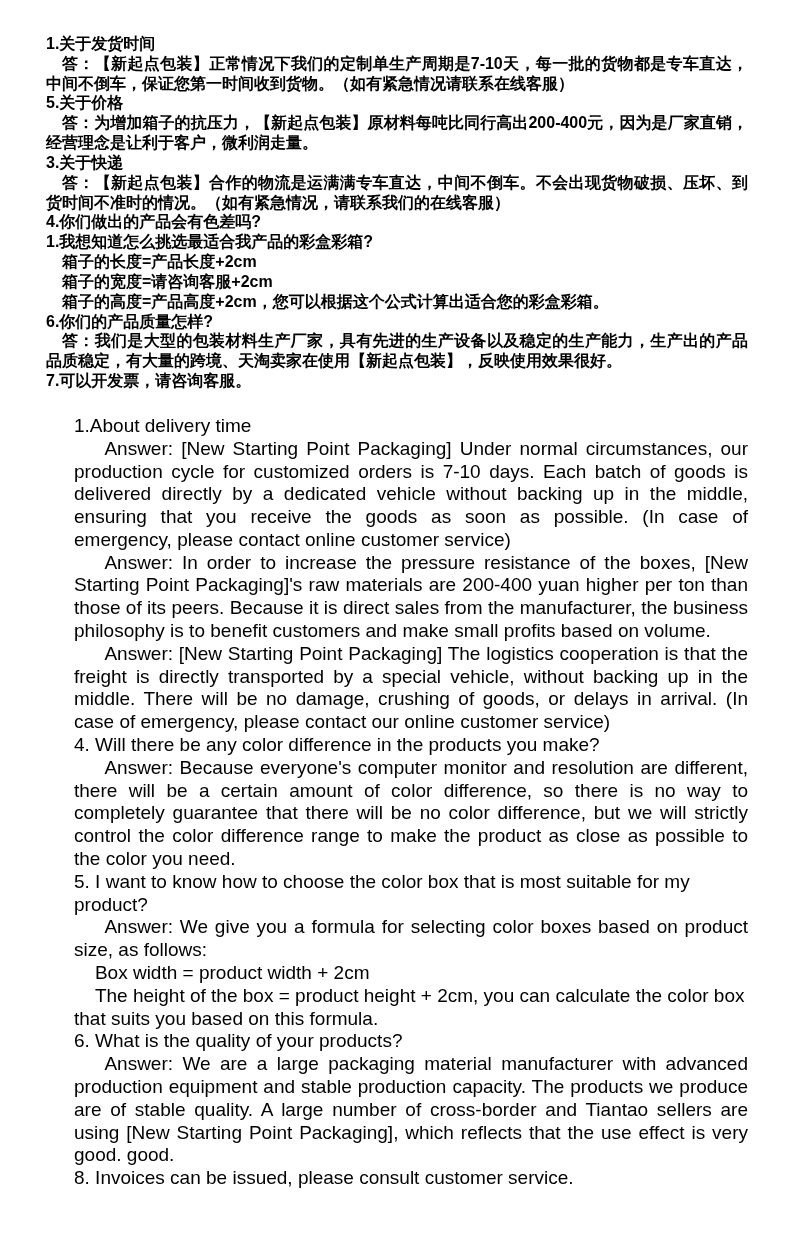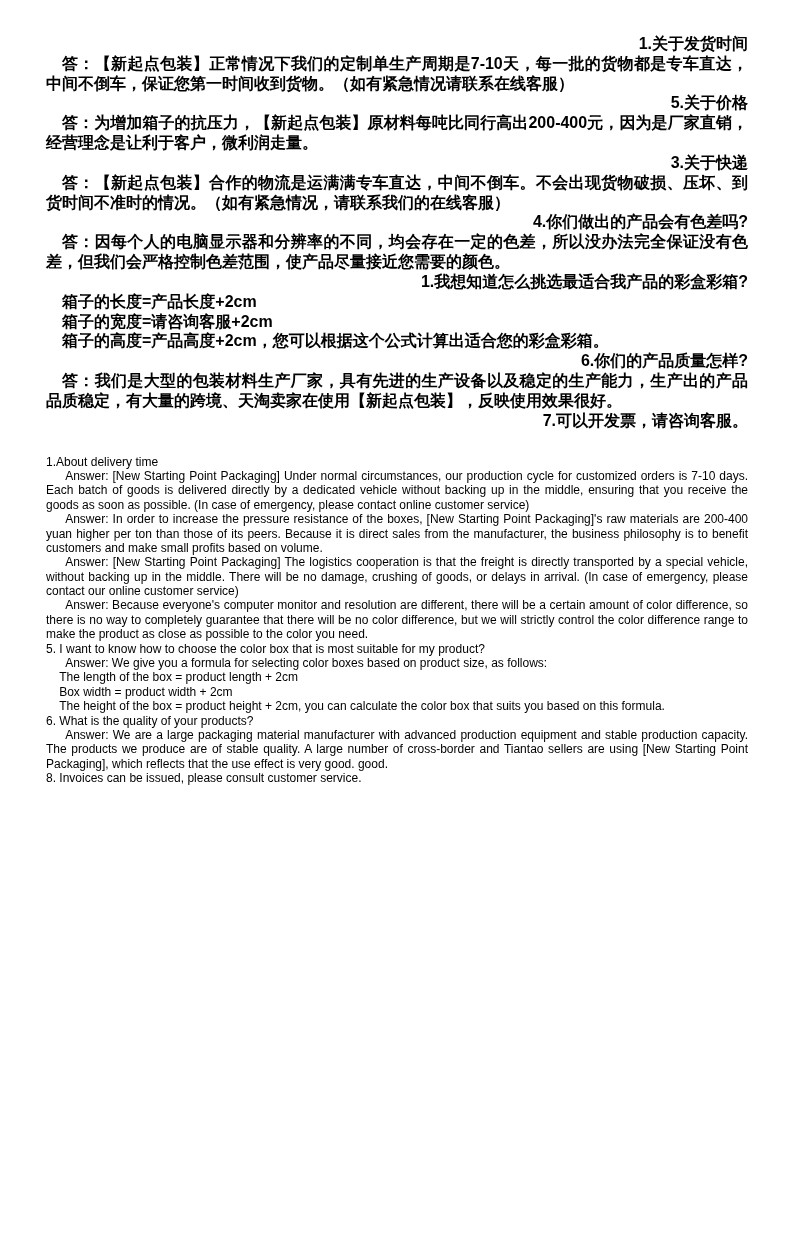--- a/index.html
+++ b/index.html
@@ -16,33 +16,34 @@
     font-family: "Liberation Sans", "DejaVu Sans", sans-serif;
   }
   p { margin: 0; padding: 0; }
 
   
   .faq-zh {
     font-size: 16px;
     line-height: 1.24;
     font-weight: 600;
   }
-  .faq-zh .question { text-align: right; }
+  .faq-zh .question { text-align: left; }
   .faq-zh .answer {
     text-indent: 1em;
     text-align: justify;
   }
   .faq-zh .formula { text-indent: 1em; }
 
   
   .faq-en {
     margin-top: 24px;
-    font-size: 12px;
+    font-size: 19px;
     line-height: 1.2;
     font-weight: 400;
+    margin-left: 28px;
   }
   .faq-en .question { text-align: left; }
   .faq-en .answer {
     text-indent: 1.6em;
     text-align: justify;
   }
   .faq-en .formula { text-indent: 1.1em; }
 </style>
 </head>
 <body>
@@ -51,40 +52,39 @@
 
   <section class="faq-zh">
 
   <p class="faq-line question">1.关于发货时间</p>
       <p class="faq-line answer">答：【新起点包装】正常情况下我们的定制单生产周期是7-10天，每一批的货物都是专车直达，中间不倒车，保证您第一时间收到货物。（如有紧急情况请联系在线客服）</p>
       <p class="faq-line question">5.关于价格</p>
       <p class="faq-line answer">答：为增加箱子的抗压力，【新起点包装】原材料每吨比同行高出200-400元，因为是厂家直销，经营理念是让利于客户，微利润走量。</p>
       <p class="faq-line question">3.关于快递</p>
       <p class="faq-line answer">答：【新起点包装】合作的物流是运满满专车直达，中间不倒车。不会出现货物破损、压坏、到货时间不准时的情况。（如有紧急情况，请联系我们的在线客服）</p>
       <p class="faq-line question">4.你们做出的产品会有色差吗?</p>
-      <p class="faq-line answer">答：因每个人的电脑显示器和分辨率的不同，均会存在一定的色差，所以没办法完全保证没有色差，但我们会严格控制色差范围，使产品尽量接近您需要的颜色。</p>
       <p class="faq-line question">1.我想知道怎么挑选最适合我产品的彩盒彩箱?</p>
       <p class="faq-line formula">箱子的长度=产品长度+2cm</p>
       <p class="faq-line formula">箱子的宽度=请咨询客服+2cm</p>
       <p class="faq-line formula">箱子的高度=产品高度+2cm，您可以根据这个公式计算出适合您的彩盒彩箱。</p>
       <p class="faq-line question">6.你们的产品质量怎样?</p>
       <p class="faq-line answer">答：我们是大型的包装材料生产厂家，具有先进的生产设备以及稳定的生产能力，生产出的产品品质稳定，有大量的跨境、天淘卖家在使用【新起点包装】，反映使用效果很好。</p>
       <p class="faq-line question">7.可以开发票，请咨询客服。</p>
     </section>
 
   <section class="faq-en">
 
   <p class="faq-line question">1.About delivery time</p>
       <p class="faq-line answer">Answer: [New Starting Point Packaging] Under normal circumstances, our production cycle for customized orders is 7-10 days. Each batch of goods is delivered directly by a dedicated vehicle without backing up in the middle, ensuring that you receive the goods as soon as possible. (In case of emergency, please contact online customer service)</p>
       <p class="faq-line answer">Answer: In order to increase the pressure resistance of the boxes, [New Starting Point Packaging]'s raw materials are 200-400 yuan higher per ton than those of its peers. Because it is direct sales from the manufacturer, the business philosophy is to benefit customers and make small profits based on volume.</p>
       <p class="faq-line answer">Answer: [New Starting Point Packaging] The logistics cooperation is that the freight is directly transported by a special vehicle, without backing up in the middle. There will be no damage, crushing of goods, or delays in arrival. (In case of emergency, please contact our online customer service)</p>
+      <p class="faq-line question">4. Will there be any color difference in the products you make?</p>
       <p class="faq-line answer">Answer: Because everyone's computer monitor and resolution are different, there will be a certain amount of color difference, so there is no way to completely guarantee that there will be no color difference, but we will strictly control the color difference range to make the product as close as possible to the color you need.</p>
       <p class="faq-line question">5. I want to know how to choose the color box that is most suitable for my product?</p>
       <p class="faq-line answer">Answer: We give you a formula for selecting color boxes based on product size, as follows:</p>
-      <p class="faq-line formula">The length of the box = product length + 2cm</p>
       <p class="faq-line formula">Box width = product width + 2cm</p>
       <p class="faq-line formula">The height of the box = product height + 2cm, you can calculate the color box that suits you based on this formula.</p>
       <p class="faq-line question">6. What is the quality of your products?</p>
       <p class="faq-line answer">Answer: We are a large packaging material manufacturer with advanced production equipment and stable production capacity. The products we produce are of stable quality. A large number of cross-border and Tiantao sellers are using [New Starting Point Packaging], which reflects that the use effect is very good. good.</p>
       <p class="faq-line question">8. Invoices can be issued, please consult customer service.</p>
     </section>
 
 </div>
 
 </body></html>

